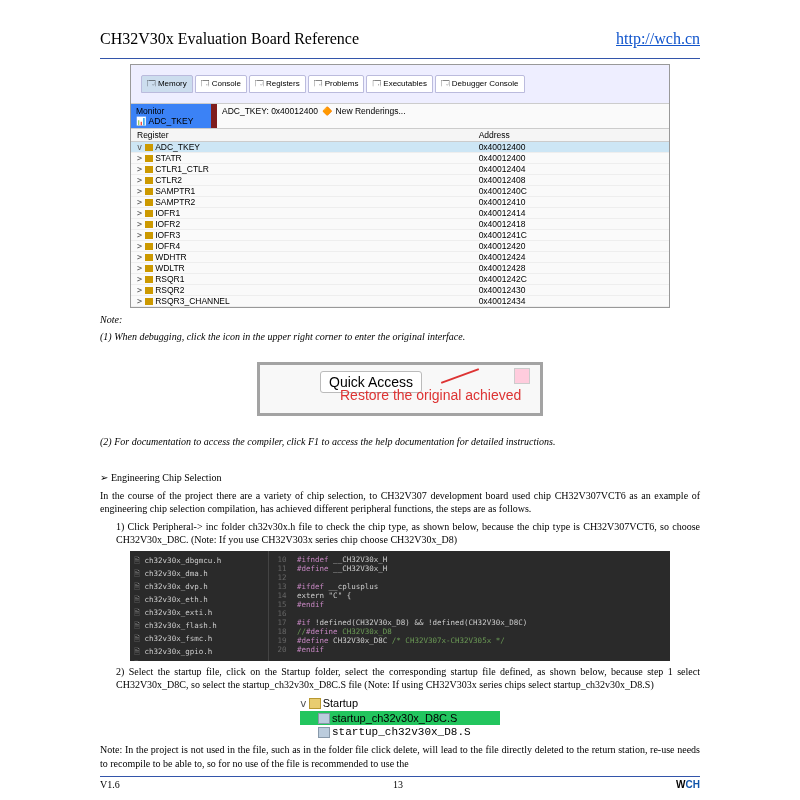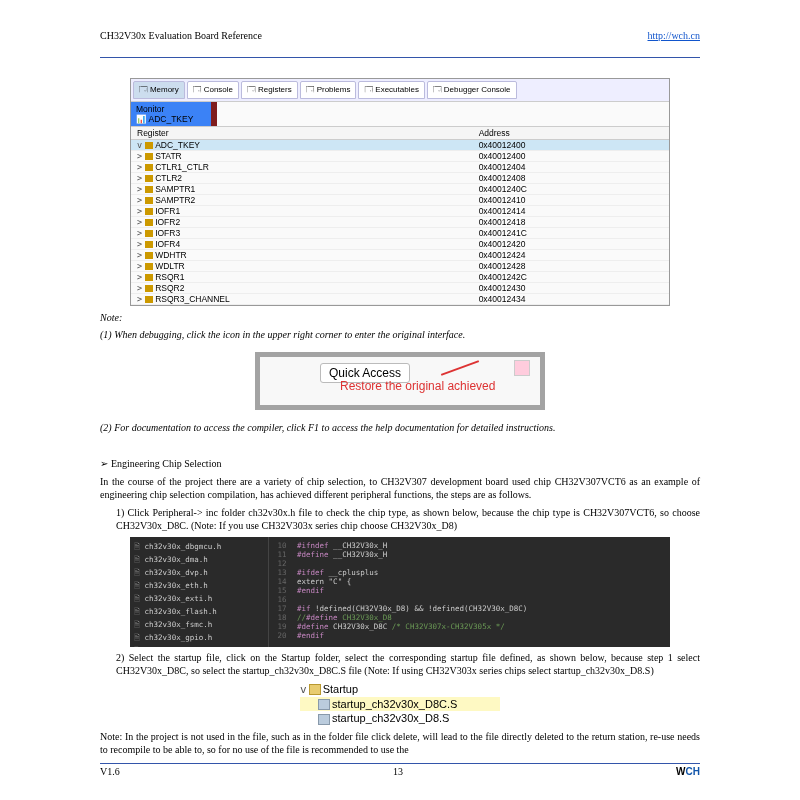--- a/index.html
+++ b/index.html
@@ -1,54 +1,54 @@
 <!DOCTYPE html>
 <html><head>
 <meta charset="utf-8">
 <style>
 body{margin:0;background:#fff;font-family:"Times New Roman",serif;font-size:10px;color:#000;width:800px;height:800px;overflow:hidden}
 .page{padding:30px 100px 10px 100px}
-.hdr{display:flex;justify-content:space-between;border-bottom:1px solid #3355aa;padding-bottom:16px;margin-bottom:20px;font-size:10px}
+.hdr{display:flex;justify-content:space-between;border-bottom:1px solid #3355aa;padding-bottom:10px;margin-bottom:5px;font-size:16px}
 .hdr a{color:#1155cc;text-decoration:underline}
 .ftr{display:flex;justify-content:space-between;border-top:1px solid #3355aa;padding-top:2px;margin-top:6px;font-size:10px}
 .fig1{margin:0 30px 4px 30px;border:1px solid #999;font-family:Arial,sans-serif;font-size:8.5px;background:#fafafa}
-.tabs{display:flex;gap:2px;padding:2px;background:#eef;border-bottom:1px solid #ccc}
+.tabs{display:flex;gap:2px;padding:10px;background:#eef;border-bottom:1px solid #ccc}
 .tab{padding:1px 5px;border:1px solid #bbd;background:#fff;border-radius:2px 2px 0 0;font-size:8px}
 .tab.act{background:#cde}
 .mon{display:flex;border-bottom:1px solid #ccc}
 .monL{padding:2px 5px;border-right:6px solid #7f1d1d;background:#3b82f6;min-width:70px}
 .monR{padding:2px 5px}
 .tbl{width:100%;border-collapse:collapse}
 .tbl th{text-align:left;padding:1px 6px;background:#f5f5f5;border-bottom:1px solid #ccc;font-weight:normal}
 .tbl td{padding:0 6px;border-bottom:1px solid #eee}
 .tbl tr.sel td{background:#cde6f5}
 .exp{color:#555;font-family:monospace;margin-right:3px}
 .ico{display:inline-block;width:8px;height:7px;background:#c90;margin-right:2px;vertical-align:middle}
 .note{font-style:italic;margin:6px 0}
 .para{text-align:justify;margin:4px 0;line-height:1.35}
 .bul{margin:4px 0 4px 16px;text-align:justify;line-height:1.35}
-.fig2{margin:12px auto;width:280px;height:48px;border:5px solid #a3a3a3;background:#f8f8f8;position:relative;font-family:Arial;font-size:12px}
+.fig2{margin:20px auto;width:280px;height:48px;border:3px solid #a3a3a3;background:#f8f8f8;position:relative;font-family:Arial;font-size:14px}
 .qa{position:absolute;top:6px;left:60px;border:1px solid #bbb;padding:2px 8px;background:#fff;border-radius:3px}
 .rb{position:absolute;top:3px;right:10px;border:1px solid #ccc;width:14px;height:14px;background:#fcd}
 .rt{position:absolute;top:22px;left:80px;color:#d33}
 .arrow{position:absolute;top:10px;left:180px;width:40px;height:2px;background:#d33;transform:rotate(-20deg)}
 .fig3{margin:4px 30px;display:flex;background:#2a2a2a;font-family:Consolas,monospace;font-size:7.5px;color:#ccc;height:110px;overflow:hidden}
 .f3L{width:130px;padding:4px;border-right:1px solid #444}
 .f3L div{white-space:nowrap}
 .fico{color:#888}
 .f3R{flex:1;padding:4px}
 .f3R .ln{display:flex}
 .f3R .num{color:#666;width:18px;text-align:center;margin-right:6px}
 .kw1{color:#c586c0}.cmt{color:#6a9955}
 .fig4{margin:4px auto;width:200px;font-family:Arial;font-size:11px}
 .fold{padding:1px 0}
 .fold .exp2{color:#555;font-family:monospace;margin-right:2px}
 .fico2{display:inline-block;width:10px;height:9px;background:#e8cc70;border:1px solid #b89830;vertical-align:middle;margin-right:2px}
 .sico{display:inline-block;width:10px;height:9px;background:#bcd;border:1px solid #89a;vertical-align:middle;margin-right:2px}
-.sel2{background:#fef9c3}
+.sel2{background:#22c55e}
 .wch{font-family:Arial;font-weight:bold;font-size:10px}.wch b{color:#15a}
 </style>
 </head>
 <body>
 
 <div class="page">
 <div class="hdr">
       <span>CH32V30x Evaluation Board Reference</span>
       <a>http://wch.cn</a>
     </div>
@@ -57,20 +57,21 @@
  <div class="tabs" id="tabs">
         <div class="tab act">🗔 Memory</div>
         <div class="tab">🗔 Console</div>
         <div class="tab">🗔 Registers</div>
         <div class="tab">🗔 Problems</div>
         <div class="tab">🗔 Executables</div>
         <div class="tab">🗔 Debugger Console</div>
       </div>
  <div class="mon">
   <div class="monL"><span>Monitor</span><br>📊 <span>ADC_TKEY</span></div>
+  <div class="monR"><span>ADC_TKEY: 0x40012400</span> &nbsp;🔶 <span>New Renderings...</span></div>
  </div>
  <table class="tbl">
   <thead>
           <tr>
             <th>Register</th>
             <th>Address</th>
           </tr>
         </thead>
   <tbody id="regrows">
           <tr class="sel">
@@ -212,21 +213,21 @@
         </div>
       </div>
 </div>
 
 <div class="bul">2)    Select the startup file, click on the Startup folder, select the corresponding startup file defined, as shown below, because step 1 select CH32V30x_D8C, so select the startup_ch32v30x_D8C.S file (Note: If using CH32V303x series chips select startup_ch32v30x_D8.S)</div>
 
 <div class="fig4">
  <div class="fold"><span class="exp2">v</span><span class="fico2"></span><span>Startup</span></div>
  <div id="f4files">
         <div class="fold sel2" style="padding-left: 18px;"><span class="sico"></span>startup_ch32v30x_D8C.S</div>
-        <div class="fold" style="padding-left: 18px;"><span class="sico"></span>startup_ch32v30x_D8.S</div>
+        <div class="fold" style="padding-left: 18px; font-family: Liberation Mono, monospace;"><span class="sico"></span>startup_ch32v30x_D8.S</div>
       </div>
 </div>
 
 <div class="para">Note: In the project is not used in the file, such as in the folder file click delete, will lead to the file directly deleted to the return station, re-use needs to recompile to be able to, so for no use of the file is recommended to use the</div>
 
 <div class="ftr">
       <span>V1.6</span>
       <span>13</span>
       <span class="wch">W<b>CH</b></span>
     </div>

